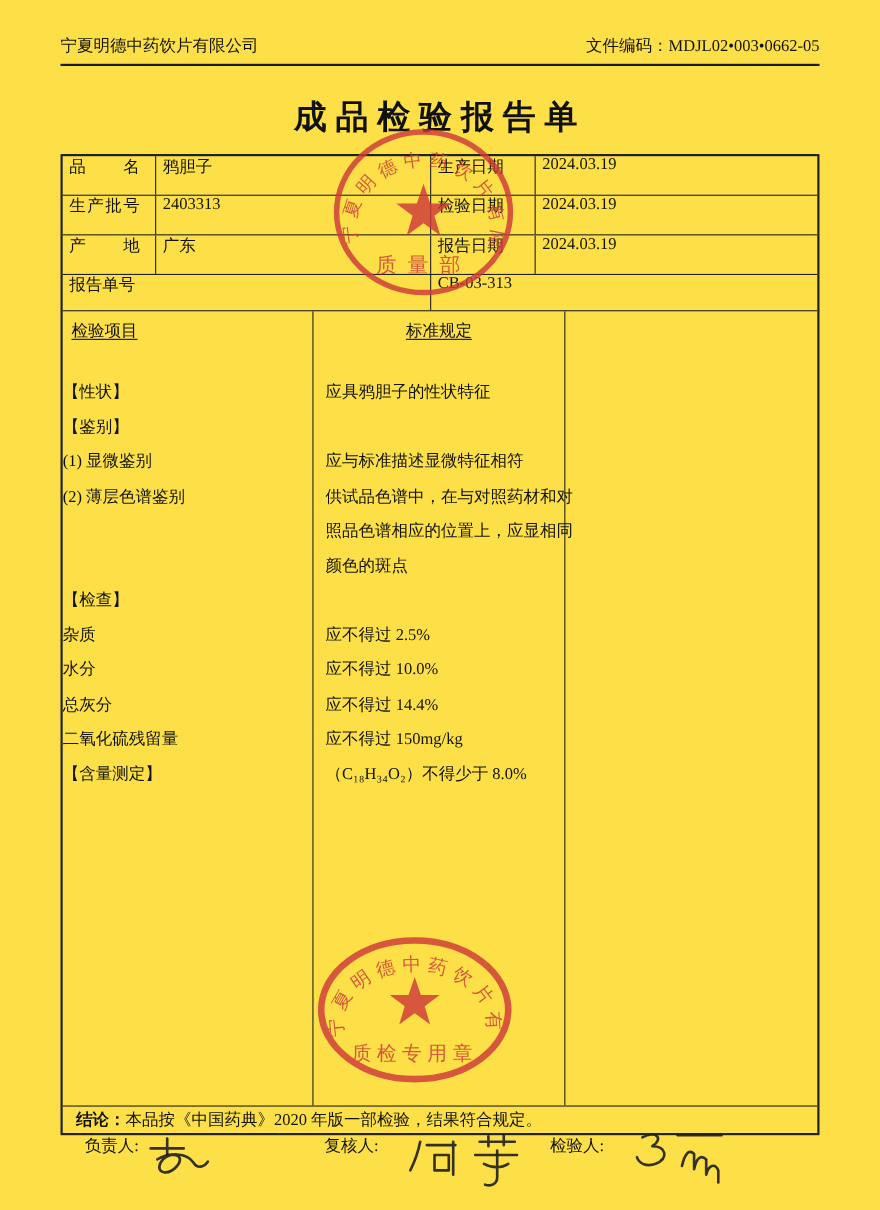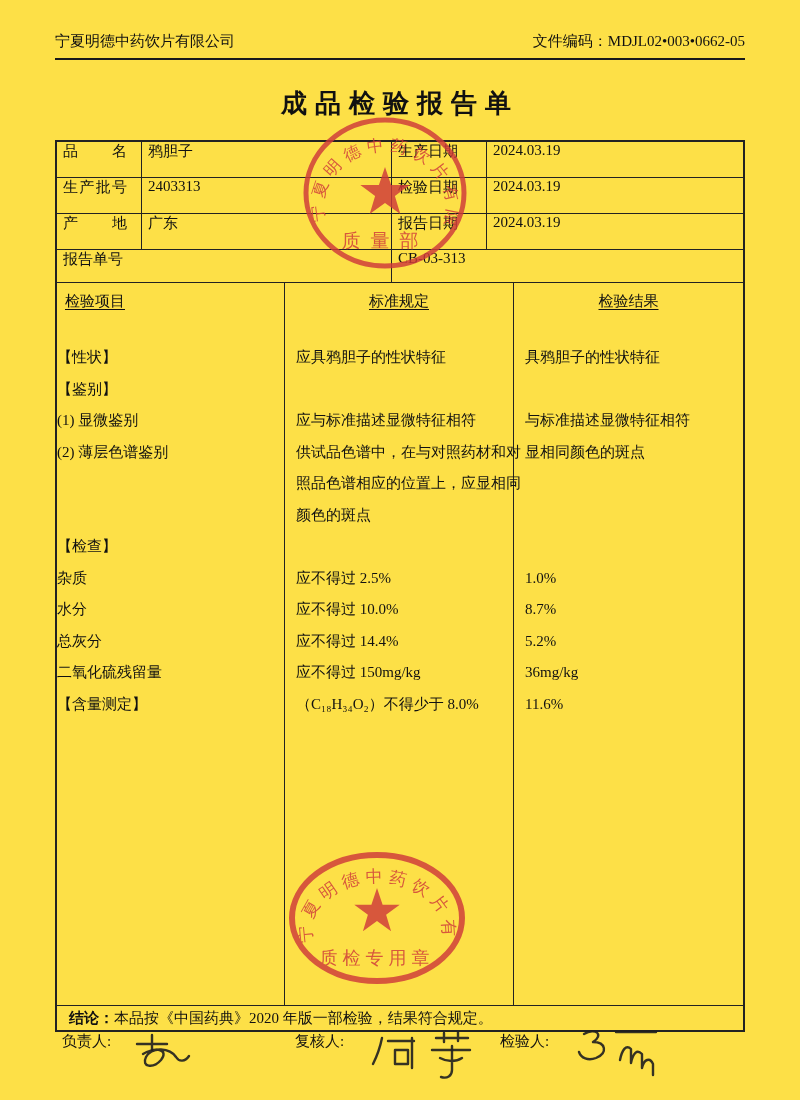--- a/index.html
+++ b/index.html
@@ -4,21 +4,21 @@
 <style>
   html,body{margin:0;padding:0;background:#fff;}
   .page{position:relative;width:800px;height:1100px;background:#fde047;overflow:hidden;
         font-family:"Liberation Serif","DejaVu Serif",serif;color:#111;}
   
   .hdr-company{position:absolute;left:55px;top:32px;font-size:15px;}
   .hdr-code{position:absolute;right:55px;top:32px;font-size:15px;}
   .hdr-rule{position:absolute;left:55px;top:58px;width:690px;height:2px;background:#1a1a1a;}
   
   .title{position:absolute;left:0;top:86px;width:100%;text-align:center;
-         font-size:26px;font-weight:bold;letter-spacing:8px;}
+         font-size:30px;font-weight:bold;letter-spacing:8px;}
   
   .tbl{position:absolute;left:55px;top:140px;width:690px;border:2px solid #222;box-sizing:border-box;}
   .irow{display:flex;border-bottom:1.5px solid #222;height:35px;align-items:center;font-size:15px;}
   .c{box-sizing:border-box;padding:0 6px;height:100%;display:flex;align-items:flex-start;}
   .bR{border-right:1.5px solid #222;}
   .w-l1{width:85px;}.w-v1{width:250px;}.w-l2{width:95px;}.w-v2{flex:1;}
   .jlabel{display:inline-block;width:64px;text-align:justify;text-align-last:justify;}
   .w-half{width:335px;}
   
   .body-row{display:flex;height:722px;font-size:15px;}
@@ -119,47 +119,29 @@
           <div class="ln">照品色谱相应的位置上，应显相同</div>
           <div class="ln">颜色的斑点</div>
           <div class="ln"></div>
           <div class="ln">应不得过 2.5%</div>
           <div class="ln">应不得过 10.0%</div>
           <div class="ln">应不得过 14.4%</div>
           <div class="ln">应不得过 150mg/kg</div>
           <div class="ln">（C₁₈H₃₄O₂）不得少于 8.0%</div>
         </div>
       </div>
-      <div class="tcol tcol3">
-        <div class="thead ctr">检验结果</div>
-        <div class="lines">
-          <div class="ln">具鸦胆子的性状特征</div>
-          <div class="ln"></div>
-          <div class="ln">与标准描述显微特征相符</div>
-          <div class="ln">显相同颜色的斑点</div>
-          <div class="ln"></div>
-          <div class="ln"></div>
-          <div class="ln"></div>
-          <div class="ln">1.0%</div>
-          <div class="ln">8.7%</div>
-          <div class="ln">5.2%</div>
-          <div class="ln">36mg/kg</div>
-          <div class="ln">11.6%</div>
-          <div class="ln"></div>
-        </div>
-      </div>
     </div>
 
     <div class="concl">
       <b>结论：</b>
       <span>本品按《中国药典》2020 年版一部检验，结果符合规定。</span>
     </div>
   </div>
 
-  <div class="sig-label" style="left:62px;">负责人:</div>
+  <div class="sig-label" style="left:77px;">负责人:</div>
   <div class="sig-label" style="left:295px;">复核人:</div>
   <div class="sig-label" style="left:500px;">检验人:</div>
 
   <svg class="sig-svg" style="left:115px;top:1030px;" width="100" height="50" viewBox="0 0 100 50">
     <path d="M22,14 h30 M37,5 v15"></path>
     <path d="M28,24 c14,-8 26,-4 18,6 c-8,9 -20,7 -15,-3 c6,-11 24,-9 30,0 c3,5 9,5 13,-1"></path>
   </svg>
   <svg class="sig-svg" style="left:368px;top:1028px;" width="115" height="55" viewBox="0 0 115 55">
     <path d="M14,10 c-2,10 -6,20 -9,26 M20,13 h26 M44,10 v30"></path>
     <path d="M27,22 h13 v14 h-13 z"></path>

